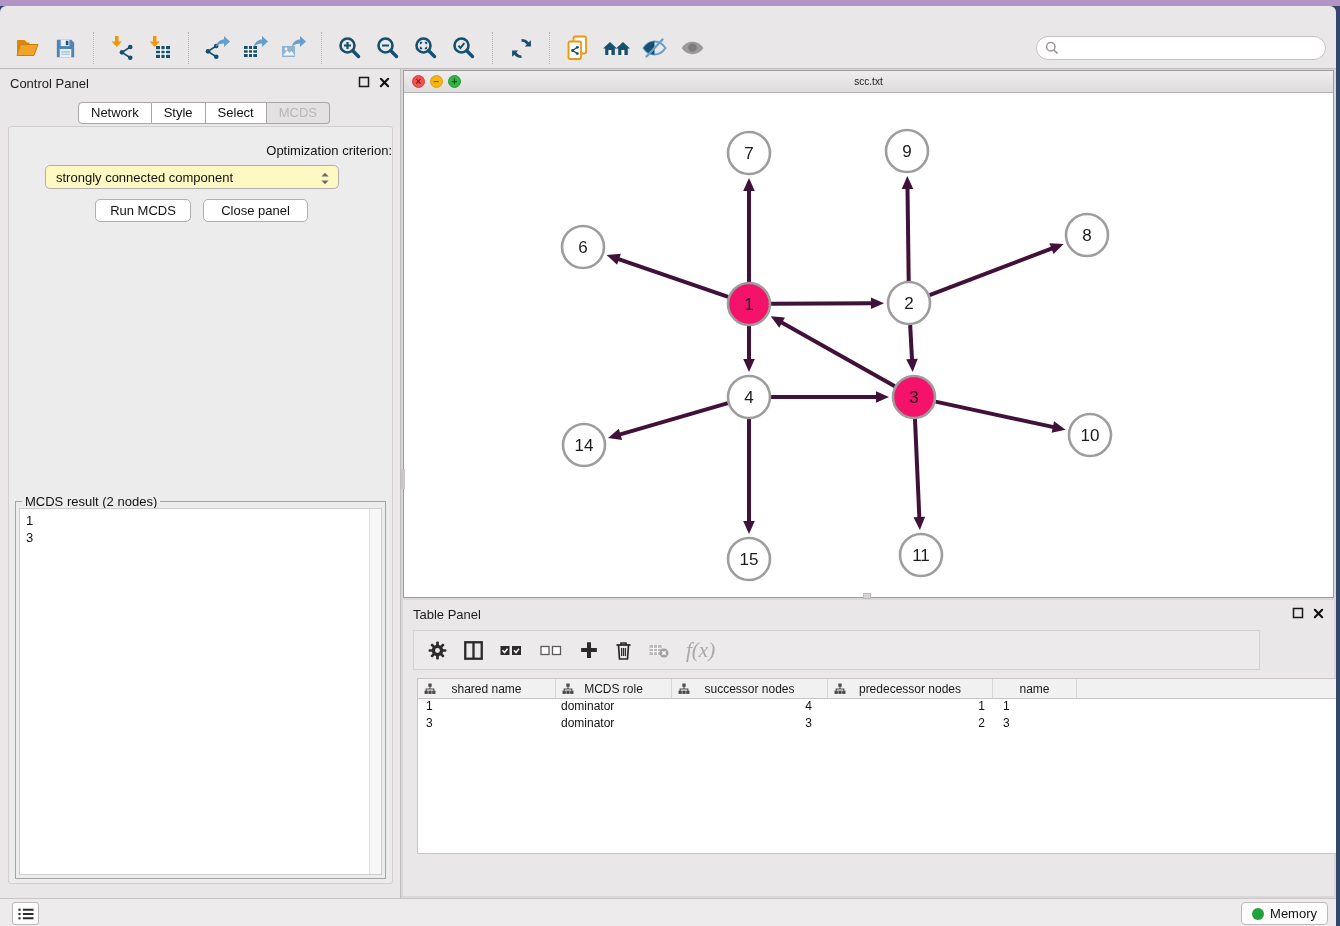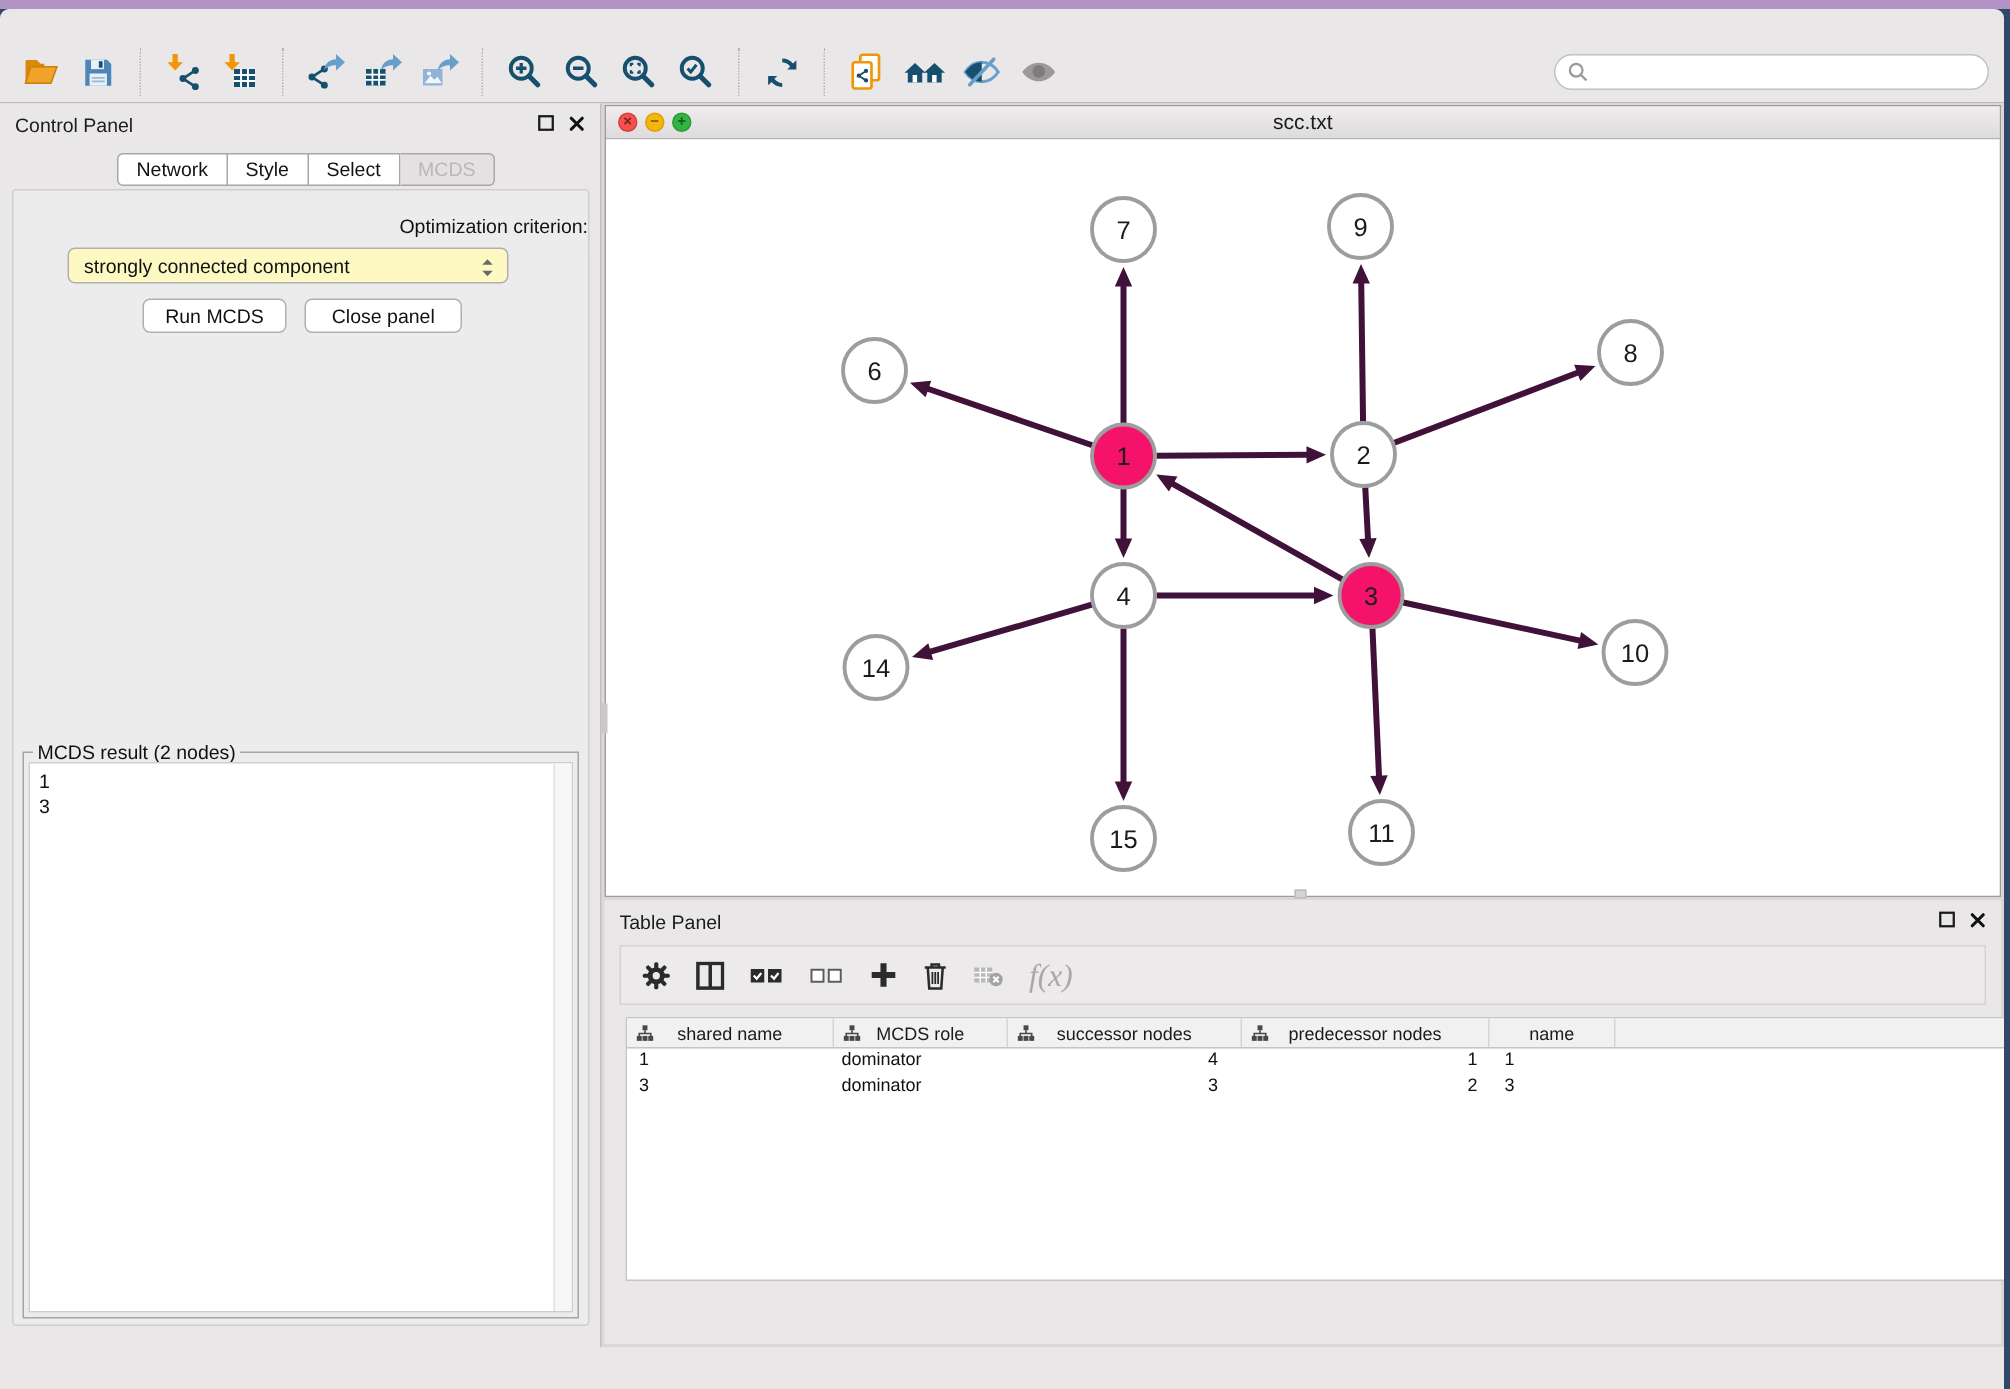--- a/index.html
+++ b/index.html
@@ -58,30 +58,30 @@
                  border:1px solid #cfcdcd; font-size:13px; color:#111; padding:3px 0 0 6px; line-height:17px; }
   .result-scroll { position:absolute; right:0; top:0; width:12px; height:100%; background:#f7f7f7; border-left:1px solid #e2e0e0; }
 
   
   .right-area { position:absolute; left:403px; top:0; width:933px; height:829px; background:#d9d7d7; }
 
   .network-window { position:absolute; left:0; top:1px; width:931px; height:528px; background:#fff;
                     border:1px solid #9c9a9a; }
   .nw-titlebar { position:absolute; left:0; top:0; width:100%; height:22px;
                  background:linear-gradient(#efedee,#dddbdb); border-bottom:1px solid #b4b2b2; }
-  .nw-title { width:100%; text-align:center; line-height:21px; font-size:14px; color:#1a1a1a; }
+  .nw-title { width:100%; text-align:center; line-height:21px; font-size:10px; color:#1a1a1a; }
   .nw-light { position:absolute; top:4px; width:13px; height:13px; border-radius:50%; font-size:10px; font-weight:bold;
               text-align:center; line-height:12px; }
   .nw-canvas { position:absolute; left:0; top:22px; width:929px; height:504px; background:#fff; }
   .canvas-handle { position:absolute; left:459px; bottom:-2px; width:8px; height:6px; background:#d6d4d4; border:1px solid #bdbbbb; }
   .split-handle { position:absolute; left:-3px; top:398px; width:4px; height:20px; background:#c9c7c7; }
 
   
   .table-panel { position:absolute; left:0; top:531px; width:931px; height:296px; background:#e9e7e7; }
-  .tp-toolbar { position:absolute; left:10px; top:30px; width:911px; height:40px; background:#eceaea;
+  .tp-toolbar { position:absolute; left:10px; top:30px; width:847px; height:40px; background:#eceaea;
                 border:1px solid #d4d2d2; display:flex; align-items:center; gap:17px; padding-left:14px; }
   .fx { font-family:"Liberation Serif", serif; font-style:italic; color:#a9a7a7; font-size:21px; }
 
   .tbl { position:absolute; left:14px; top:78px; width:1040px; height:176px; background:#fff; border:1px solid #c7c5c5; }
   .tbl-head { display:flex; height:20px; background:#f2f1f1; border-bottom:1px solid #c6c4c4; }
   .th { position:relative; border-right:1px solid #d7d5d5; font-size:12px; color:#1a1a1a;
         display:flex; align-items:center; justify-content:center; gap:4px; }
   .th .hicon { position:absolute; left:6px; top:4px; }
   .tr { display:flex; height:17px; font-size:12px; color:#111; }
   .td { overflow:hidden; white-space:nowrap; }
@@ -481,14 +481,28 @@
             <div class="td c2">3</div>
             <div class="td c3">2</div>
             <div class="td c4">3</div>
           </div>
         </div>
 
       </div>
     </div>
   </div>
 
+  <div class="status-bar">
+    <div class="sb-left-btn">
+      <svg width="16" height="14" viewBox="0 0 18 14">
+        <rect x="0.5" y="1" width="2.4" height="2.4" fill="#2b2b2b"></rect>
+        <rect x="0.5" y="5.8" width="2.4" height="2.4" fill="#2b2b2b"></rect>
+        <rect x="0.5" y="10.6" width="2.4" height="2.4" fill="#2b2b2b"></rect>
+        <path d="M5.5 2.2h12M5.5 7h12M5.5 11.8h12" stroke="#2b2b2b" stroke-width="2.2"></path>
+      </svg>
+    </div>
+    <div class="memory-btn">
+      <span class="mem-dot"></span>
+      <span>Memory</span>
+    </div>
+  </div>
 
 </div>
 
 </body></html>

